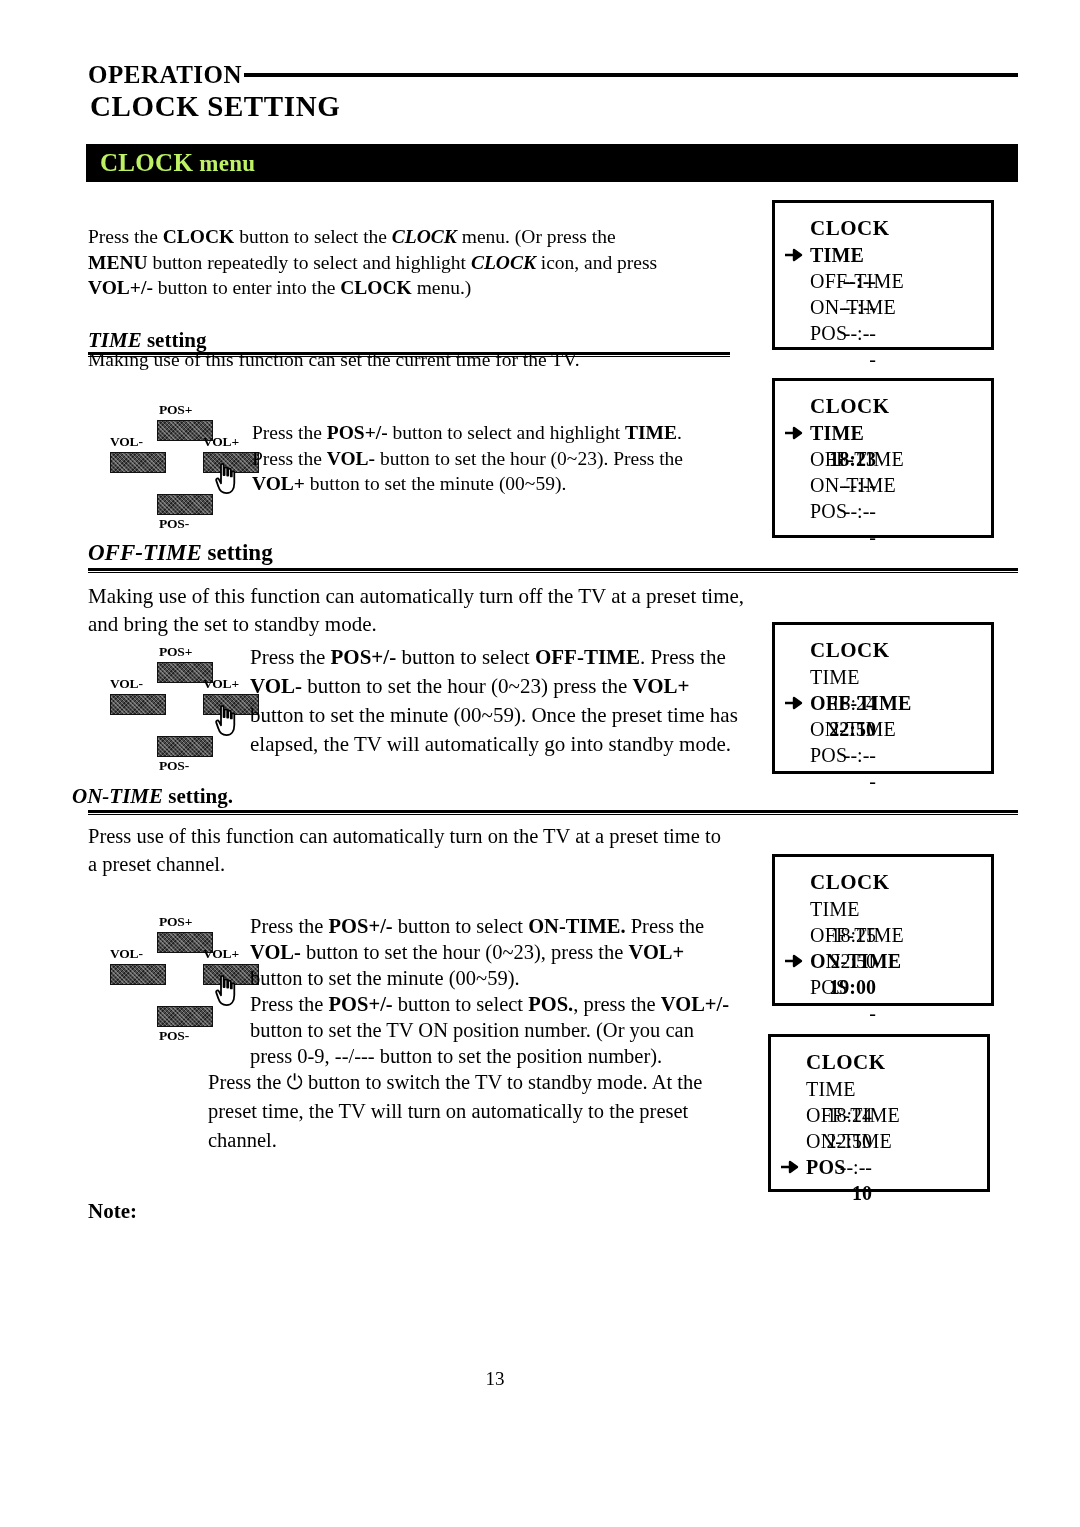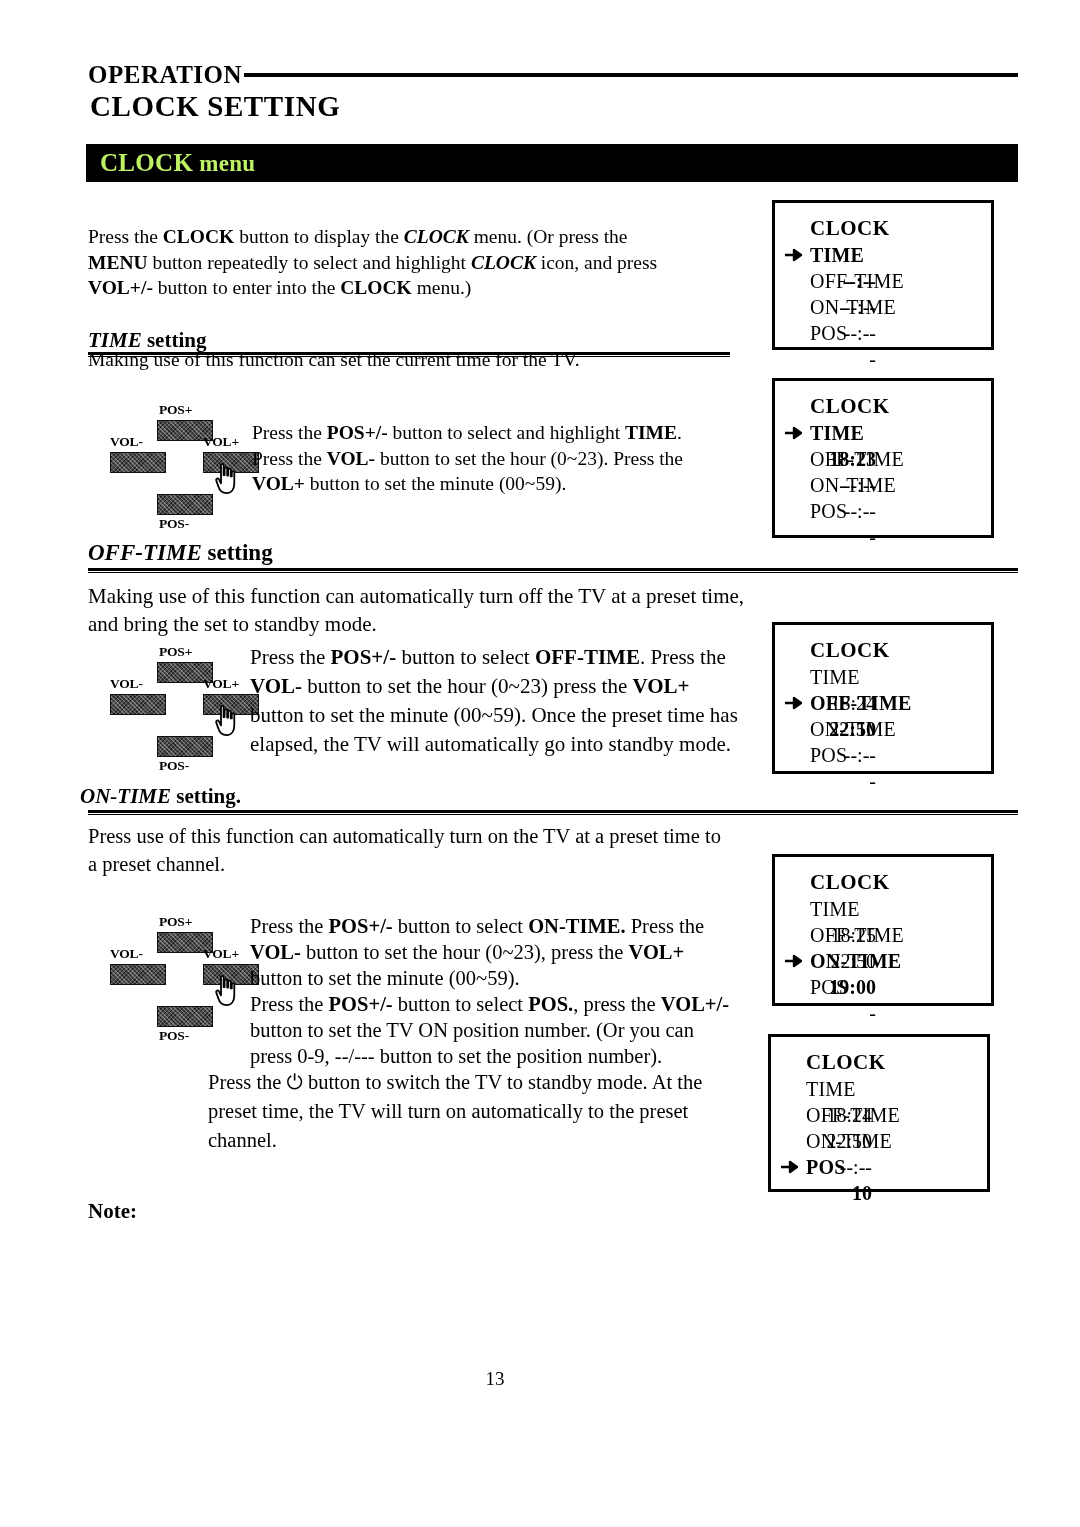--- a/index.html
+++ b/index.html
@@ -187,21 +187,21 @@
   <span class="op-rule"></span>
 </div>
 
 <div id="page-title">CLOCK SETTING</div>
 
 <div id="clock-menu-bar">
   <span class="bar-text"><span>CLOCK</span><span class="small"> menu</span></span>
 </div>
 
 <div class="para" style="left:88px; top:224px; width:650px;">
-  <span>Press the </span><span class="b">CLOCK</span><span> button to display the </span><span class="i">CLOCK</span><span> menu. (Or press the</span><br>
+  <span>Press the </span><span class="b">CLOCK</span><span> button to select the </span><span class="i">CLOCK</span><span> menu. (Or press the</span><br>
   <span class="b">MENU</span><span> button repeatedly to select and highlight </span><span class="i">CLOCK</span><span> icon, and press</span><br>
   <span class="b">VOL+/-</span><span> button to enter into the </span><span class="b">CLOCK</span><span> menu.)</span>
 </div>
 
 <div class="section-head" style="left:88px; top:328px;">
   <span class="ital">TIME</span><span class="norm"> setting</span>
 </div>
 <div class="divider" style="left:88px; top:352px; width:642px;"></div>
 
 <div class="para" style="left:88px; top:347px; width:650px;">Making use of this function can set the current time for the TV.</div>
@@ -250,21 +250,21 @@
   </svg>
 </div>
 
 <div class="para" style="left:250px; top:643px; width:510px; font-size:21px; line-height:29px;">
   <span>Press the </span><span class="b">POS+/-</span><span> button to select </span><span class="b">OFF-TIME</span><span>. Press the</span><br>
   <span class="b">VOL-</span><span> button to set the hour (0~23) press the </span><span class="b">VOL+</span><br>
   <span>button to set the minute (00~59). Once the preset time has</span><br>
   <span>elapsed, the TV will automatically go into standby mode.</span>
 </div>
 
-<div class="section-head" style="left:80px; top:784px;">
+<div class="section-head" style="left:72px; top:784px;">
   <span class="ital">ON-TIME</span><span class="norm"> setting.</span>
 </div>
 <div class="divider" style="left:88px; top:810px; width:930px;"></div>
 
 <div class="para" style="left:88px; top:822px; width:700px; font-size:20.5px; line-height:28px;">
   <span>Press use of this function can automatically turn on the TV at a preset time to</span><br>
   <span>a preset channel.</span>
 </div>
 
 <div class="keypad" style="left:110px; top:910px;">

